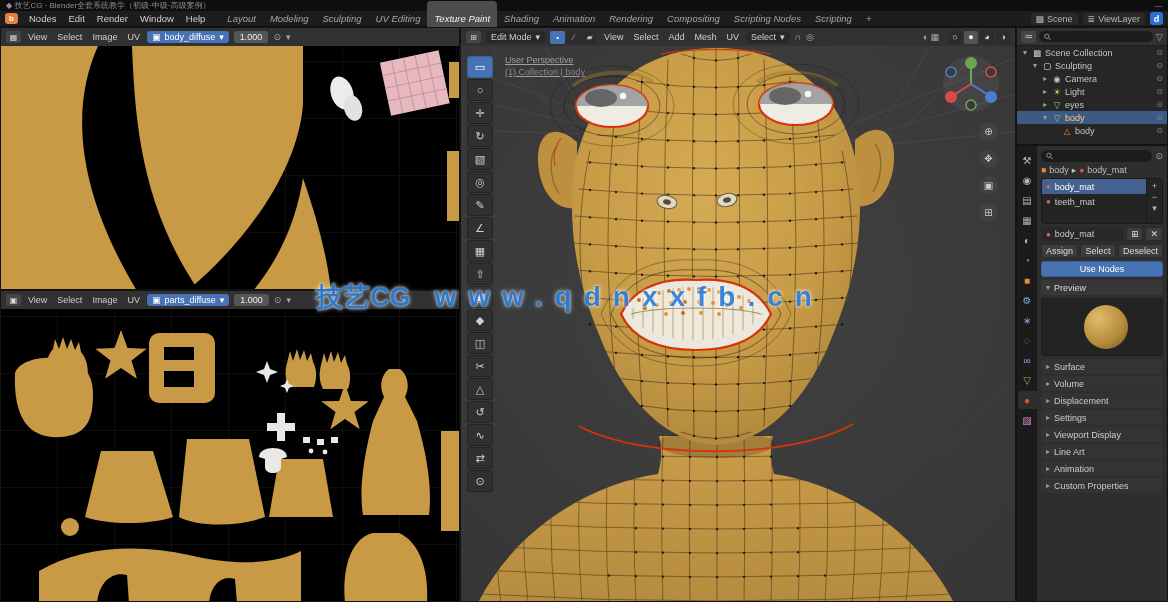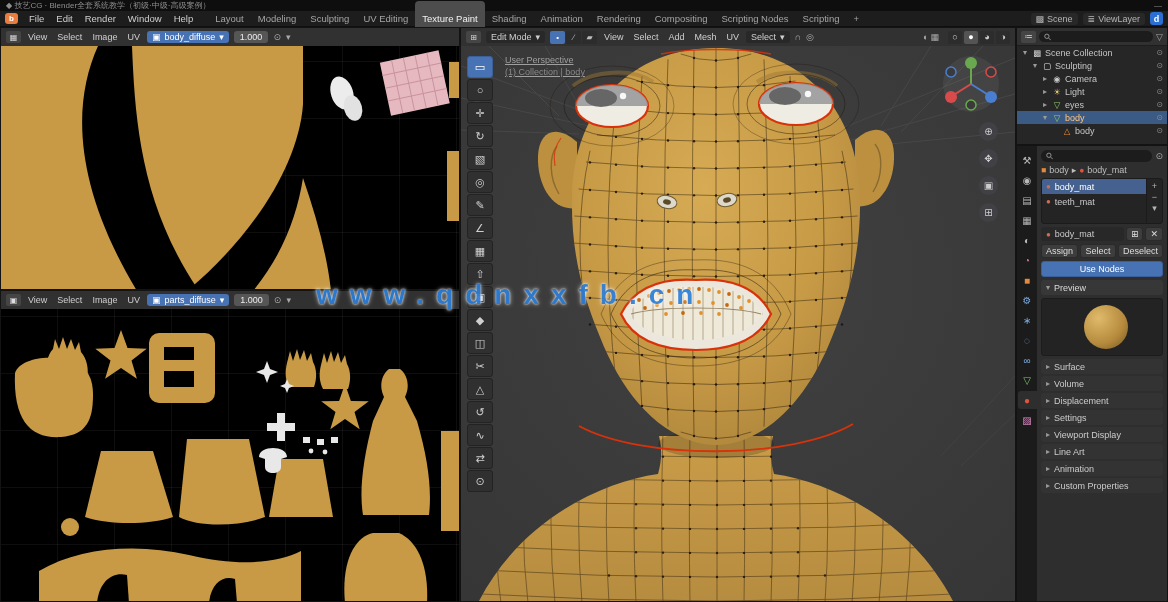--- a/index.html
+++ b/index.html
@@ -11,21 +11,21 @@
   
   .titlebar{left:0;top:0;width:1168px;height:11px;background:#0e0e0e;display:flex;align-items:center;
             justify-content:space-between;padding:0 6px;box-sizing:border-box;font-size:8px;color:#8f8f8f;}
   
   .topbar{left:0;top:11px;width:1168px;height:16px;background:#1d1d1d;border-bottom:1px solid #0f0f0f;
           display:flex;align-items:center;gap:1px;padding:0 5px;box-sizing:border-box;font-size:9.5px;}
   .app-badge{width:13px;height:11px;background:#e87d3e;border-radius:3px;color:#fff;font-weight:bold;
              font-size:8px;display:flex;align-items:center;justify-content:center;margin-right:4px;}
   .menu-item{padding:1px 6px;border-radius:3px;color:#cfcfcf;}
   .ws-wrap{display:flex;align-items:flex-end;margin-left:8px;}
-  .ws-tab{padding:12px 7px;border-radius:4px 4px 0 0;color:#a5a5a5;font-size:9.5px;white-space:nowrap;}
+  .ws-tab{padding:12px 7px;border-radius:4px 4px 0 0;color:#a5a5a5;font-size:9.5px;white-space:nowrap;font-style:italic;}
   .ws-tab.active{background:#4d4d4d;color:#f2f2f2;}
   .topbar-right{margin-left:auto;display:flex;align-items:center;gap:5px;font-size:9px;color:#b5b5b5;}
   .tb-chip{display:flex;align-items:center;gap:3px;background:#282828;border-radius:3px;padding:1px 5px;}
   .stream-badge{width:13px;height:13px;border-radius:3px;background:#2a6fd1;color:#fff;font-weight:bold;
                 font-size:9px;display:flex;align-items:center;justify-content:center;}
 
   
   .editor{position:absolute;background:#000;border:1px solid #131313;box-sizing:border-box;}
   .ehdr{height:18px;background:#313131;border-bottom:1px solid #1f1f1f;display:flex;align-items:center;
         gap:5px;padding:0 5px;font-size:9px;color:#cfcfcf;}
@@ -132,21 +132,21 @@
 
   <div class="abs titlebar">
     <span>◆ 技艺CG · Blender全套系统教学（初级·中级·高级案例）</span>
     <span>—</span>
   </div>
 
   <div class="abs topbar">
     <span class="app-badge">b</span>
     <span style="display:flex">
 
-    <span class="menu-item">File</span>
+    <span class="menu-item">Nodes</span>
         <span class="menu-item">Edit</span>
         <span class="menu-item">Render</span>
         <span class="menu-item">Window</span>
         <span class="menu-item">Help</span>
       </span>
     <span class="ws-wrap">
 
     <span class="ws-tab">Layout</span>
         <span class="ws-tab">Modeling</span>
         <span class="ws-tab">Sculpting</span>
@@ -976,16 +976,17 @@
 
           <div class="p-panel">
             <span class="p-arrow">▸</span>
             <span>Custom Properties</span>
           </div>
         </div>
     </div>
   </div>
 
   <div class="abs watermark">
+    <span class="brand">技艺CG</span>
     <span class="url">www.qdnxxfb.cn</span>
   </div>
 
 </div>
 
 </body></html>

